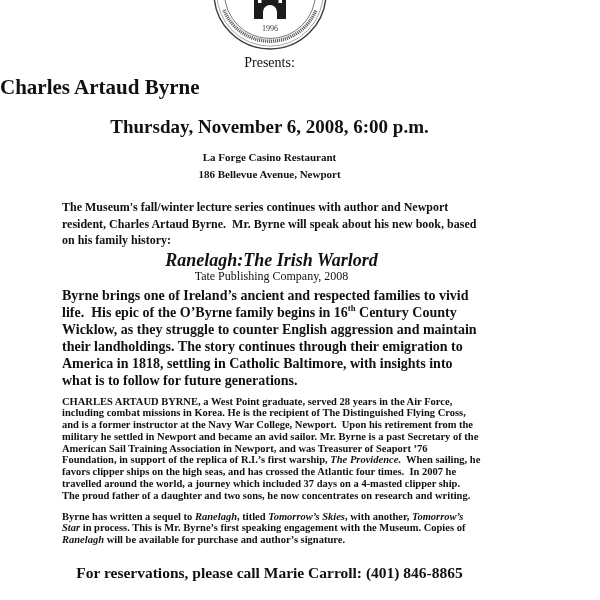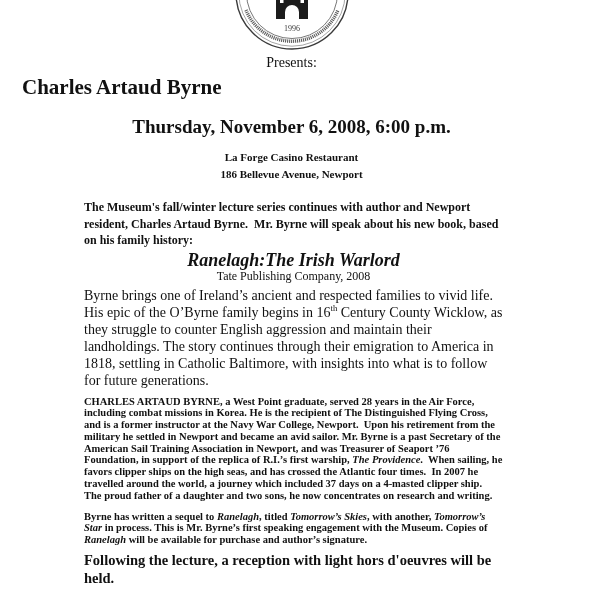--- a/index.html
+++ b/index.html
@@ -1,33 +1,33 @@
 <!DOCTYPE html>
 <html><head>
 <meta charset="utf-8">
 <style>
   html, body { margin:0; padding:0; }
   body {
     width:600px; height:600px; overflow:hidden;
     background:#ffffff; color:#111;
     font-family:"Liberation Serif","DejaVu Serif",serif;
   }
-  .page { width:539px; height:600px; position:relative;margin-left:22px; }
+  .page { width:539px; height:600px; position:relative; }
   .seal-wrap { width:124px; margin:0 auto; height:50px; }
   .series-title { margin-top:8px; font-size:21px; line-height:24px; font-weight:bold; text-align:center; letter-spacing:0.2px; }
   .presents { margin-top:5px; font-size:14px; line-height:16px; font-weight:normal; text-align:center; }
   .speaker { margin-top:4px; font-size:21px; line-height:25px; font-weight:bold; text-align:left; }
   .datetime { margin-top:15px; font-size:19px; line-height:23px; font-weight:bold; text-align:center; }
   .venue { font-size:11px; line-height:17px; font-weight:bold; text-align:center; }
   .venue-first { margin-top:11px; }
   .body-col { padding:0 58px 0 62px; }
   .intro { margin-top:16px; font-size:12px; line-height:16.5px; font-weight:bold; white-space:pre-wrap; }
   .book-title { margin-top:1px; font-size:18px; line-height:21px; font-weight:bold; font-style:italic; text-align:center; }
   .publisher { font-size:12px; line-height:11px; text-align:center; }
-  .synopsis { margin-top:5px; font-size:14px; line-height:17px; font-weight:normal; white-space:pre-wrap; }
+  .synopsis { margin-top:5px; font-size:14px; line-height:17px; font-weight:bold; white-space:pre-wrap; }
   .synopsis sup { font-size:62%; line-height:0; vertical-align:super; }
   .fine { font-size:10.5px; line-height:11.8px; font-weight:bold; white-space:pre-wrap; }
   .bio { margin-top:7px; }
   .sequel { margin-top:9px; }
   .reception { margin-top:5px; font-size:14.5px; line-height:18px; font-weight:bold; white-space:pre-wrap; }
   .reservations { margin-top:17px; font-size:15.5px; line-height:19px; font-weight:bold; text-align:center; }
   i { font-style:italic; }
 </style>
 </head>
 <body>
@@ -65,18 +65,17 @@
 
     <div class="book-title">Ranelagh:The Irish Warlord</div>
     <div class="publisher">Tate Publishing Company, 2008</div>
 
     <div class="synopsis"><span>Byrne brings one of Ireland’s ancient and respected families to vivid life.  His epic of the O’Byrne family begins in 16</span><sup>th</sup><span> Century County Wicklow, as they struggle to counter English aggression and maintain their landholdings. The story continues through their emigration to America in 1818, settling in Catholic Baltimore, with insights into what is to follow for future generations.</span></div>
 
     <div class="fine bio"><span>CHARLES ARTAUD BYRNE, a West Point graduate, served 28 years in the Air Force, including combat missions in Korea. He is the recipient of The Distinguished Flying Cross, and is a former instructor at the Navy War College, Newport.  Upon his retirement from the military he settled in Newport and became an avid sailor. Mr. Byrne is a past Secretary of the American Sail Training Association in Newport, and was Treasurer of Seaport ’76 Foundation, in support of the replica of R.I.’s first warship, </span><i>The Providence</i><span>.  When sailing, he favors clipper ships on the high seas, and has crossed the Atlantic four times.  In 2007 he travelled around the world, a journey which included 37 days on a 4-masted clipper ship.  The proud father of a daughter and two sons, he now concentrates on research and writing.</span></div>
 
     <div class="fine sequel"><span>Byrne has written a sequel to </span><i>Ranelagh</i><span>, titled </span><i>Tomorrow’s Skies</i><span>, with another, </span><i>Tomorrow’s Star</i><span> in process. This is Mr. Byrne’s first speaking engagement with the Museum. Copies of </span><i>Ranelagh</i><span> will be available for purchase and author’s signature.</span></div>
 
-    <div class="reception">Following the lecture, a reception with light hors d'oeuvres will be held.</div>
   </div>
 
   <div class="reservations">For reservations, please call Marie Carroll: (401) 846-8865</div>
 
 </div>
 
 </body></html>

